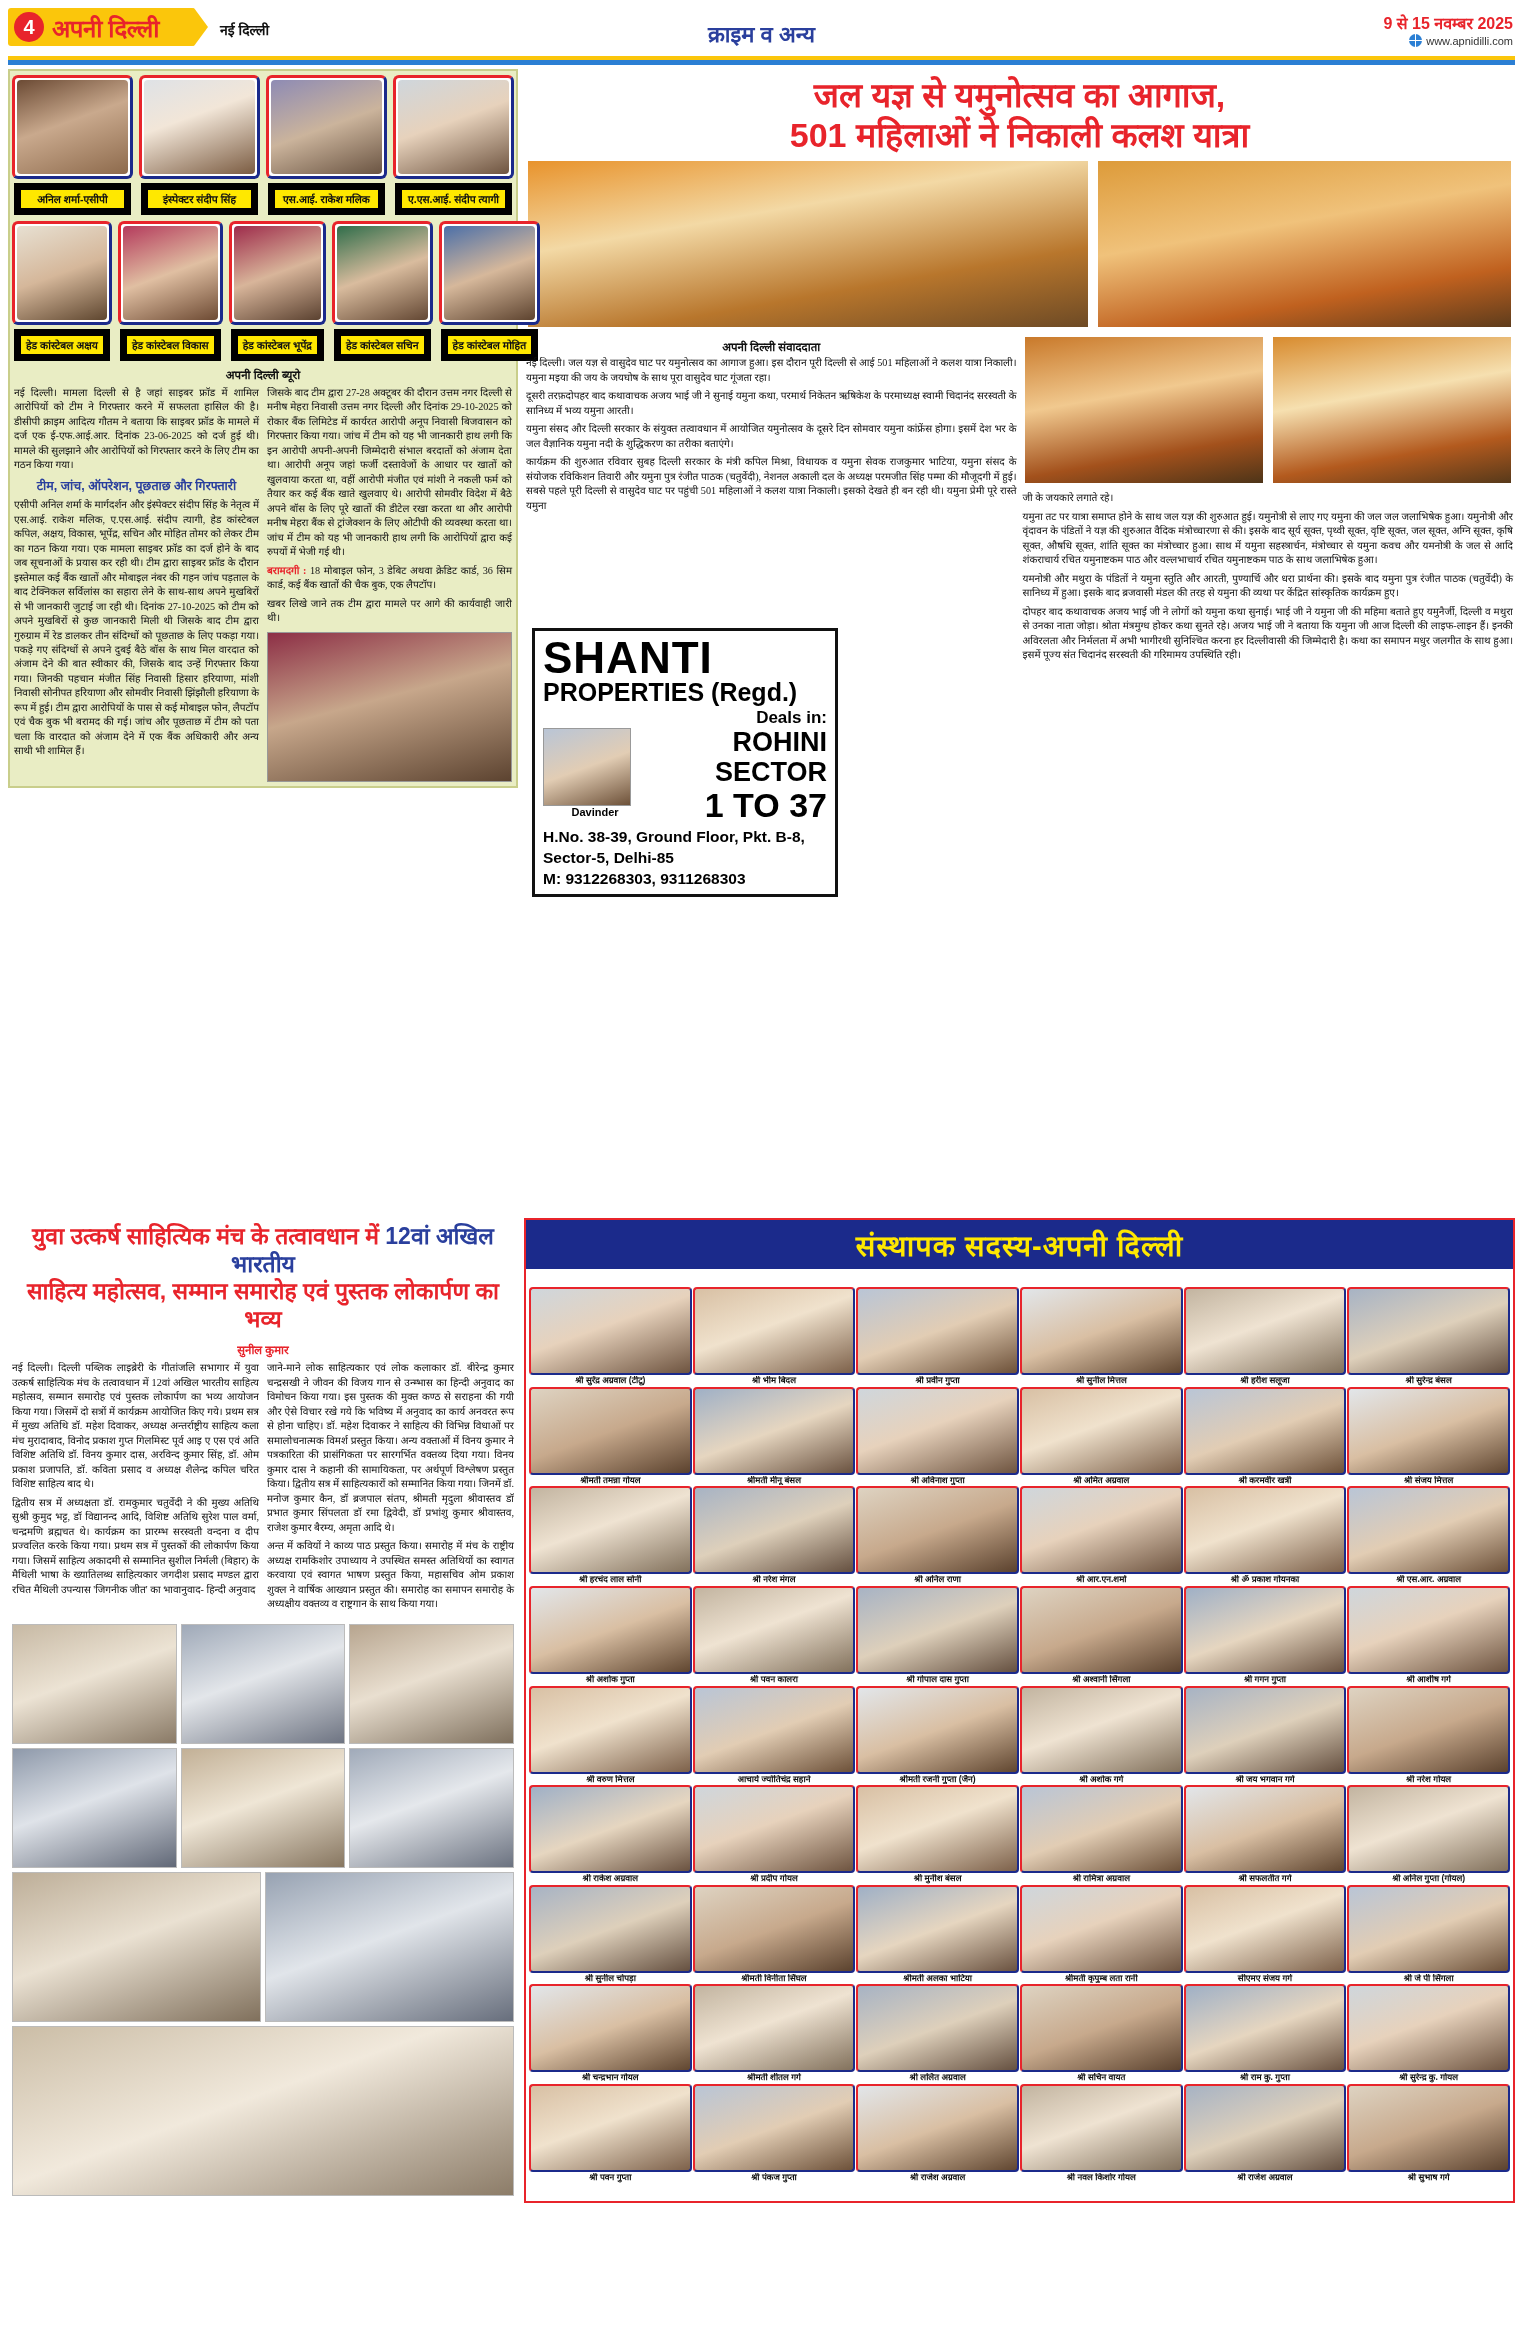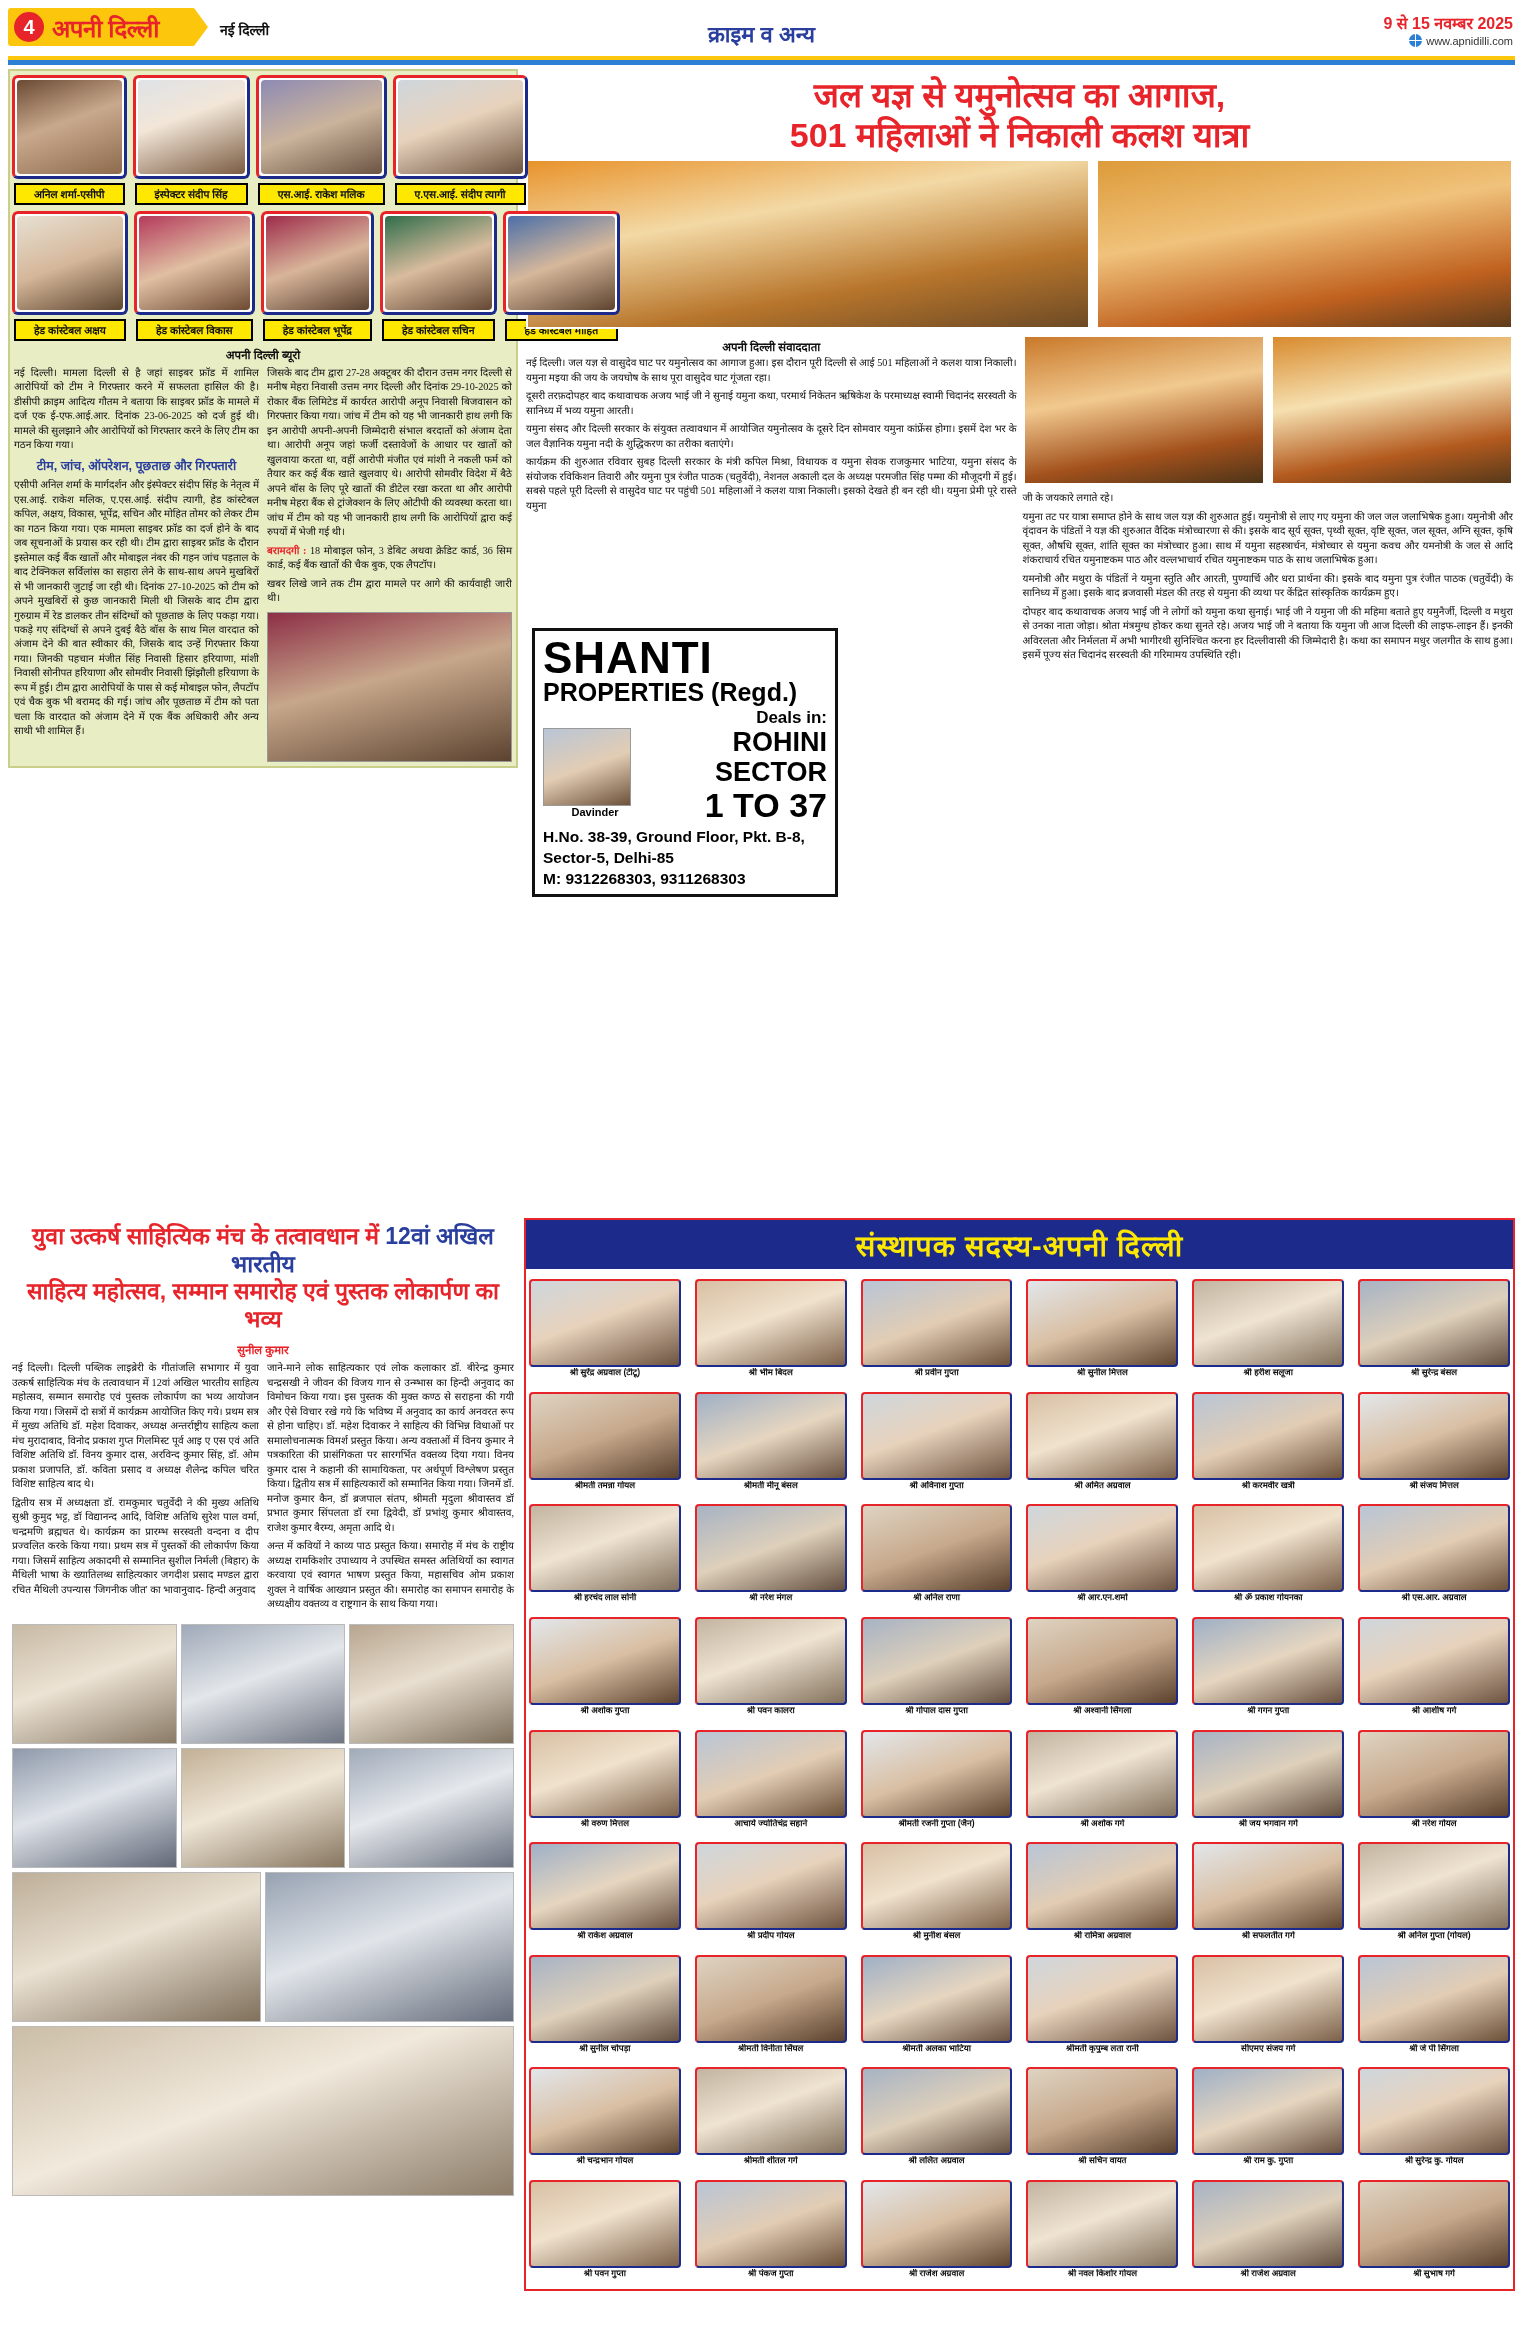--- a/index.html
+++ b/index.html
@@ -60,23 +60,23 @@
   
   .pgrid { display:flex; gap:6px; padding:4px 2px 2px; }
   .pcell { flex:1; }
   .pframe {
     border:3px solid #E8242B; border-right-color:#1B2A8B; border-bottom-color:#1B2A8B;
     border-radius:6px; padding:2px; background:#fff;
     height:104px; overflow:hidden; position:relative;
   }
   .pframe .ph { width:100%; height:100%; border-radius:4px; }
   .pcap {
-    margin:4px 2px 0; background:#FFE800; border:2px solid #000000;
+    margin:4px 2px 0; background:#FFE800; border:7px solid #000000;
     text-align:center; font-size:10.5px; font-weight:bold; color:#111;
-    padding:2px 18px; white-space:nowrap; overflow:hidden;
+    padding:2px 5px; white-space:nowrap; overflow:hidden;
   }
 
   
   .ph.a { background:linear-gradient(160deg,#6b4a34,#c9a98d 45%,#8d6a4c); }
   .ph.b { background:linear-gradient(160deg,#dfe2e6,#f2e6d8 40%,#7b5c42); }
   .ph.c { background:linear-gradient(160deg,#8e8bb4,#cbb49c 50%,#6a5442); }
   .ph.d { background:linear-gradient(160deg,#cfd6dc,#e7d2bc 45%,#6e5440); }
   .ph.e { background:linear-gradient(160deg,#e7e0d2,#d5b79a 50%,#5e462f); }
   .ph.f { background:linear-gradient(160deg,#b43a5c,#e0bfa2 50%,#6d4a33); }
   .ph.g { background:linear-gradient(160deg,#9e2b4b,#d8b59a 50%,#5a4130); }
@@ -117,21 +117,21 @@
   .ad-face { width:88px; height:78px; background:linear-gradient(160deg,#b9c5d6,#e2cdb4 50%,#6d5139); border:1px solid #999; }
   .ad-name { font-size:11px; font-weight:bold; text-align:center; }
   .ad-addr { font-size:15.5px; font-weight:bold; line-height:1.3; margin-top:4px; }
   .ad-phone { font-size:15.5px; font-weight:bold; margin-top:2px; }
 
   
   .founders-head {
     background:#1B2A8B; color:#FFE800; font-weight:bold; font-size:29px;
     text-align:center; padding:5px 0; letter-spacing:1px;
   }
-  .fgrid { display:grid; grid-template-columns:repeat(6,1fr); gap:14px; padding:10px 3px; }
+  .fgrid { display:grid; grid-template-columns:repeat(6,1fr); gap:1px; padding:18px 3px; }
   .fcell { text-align:center; }
   .fface {
     width:100%; height:88px; border:2px solid #E8242B; border-radius:4px;
     border-right-color:#1B2A8B; border-bottom-color:#1B2A8B;
   }
   .fname { font-size:8.6px; font-weight:bold; color:#111; margin-top:1px; line-height:1.12; white-space:nowrap; overflow:hidden; }
 
   
   .bl-head { color:#E8242B; font-weight:bold; font-size:23px; text-align:center; line-height:1.2; padding:5px 4px; }
   .bl-head .blue { color:#2A3F9D; }

